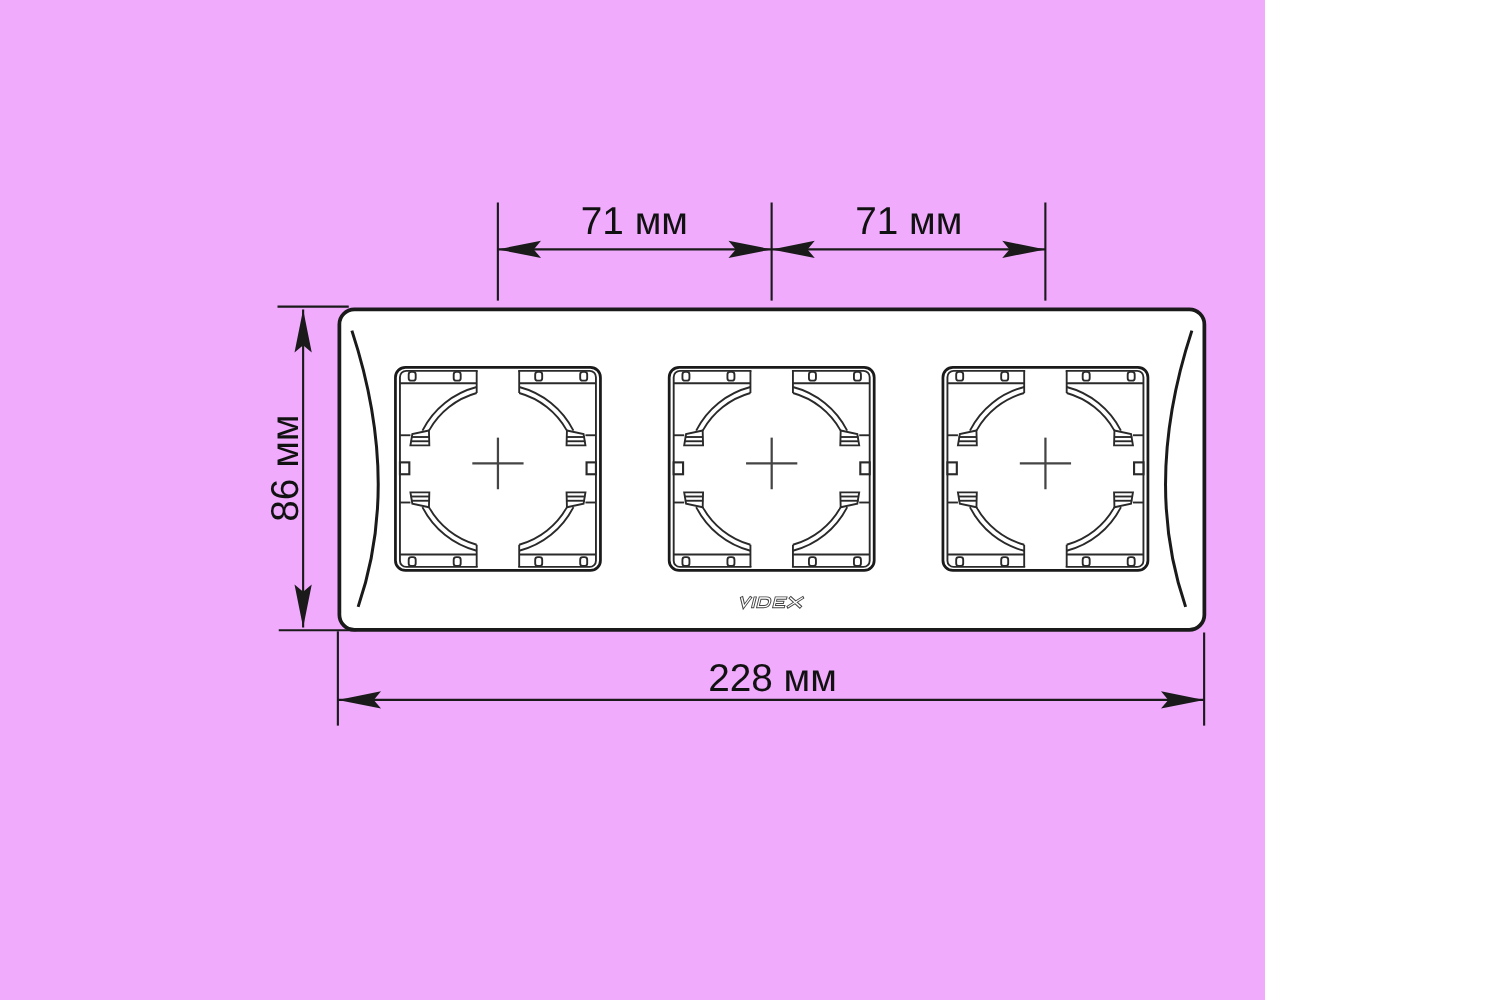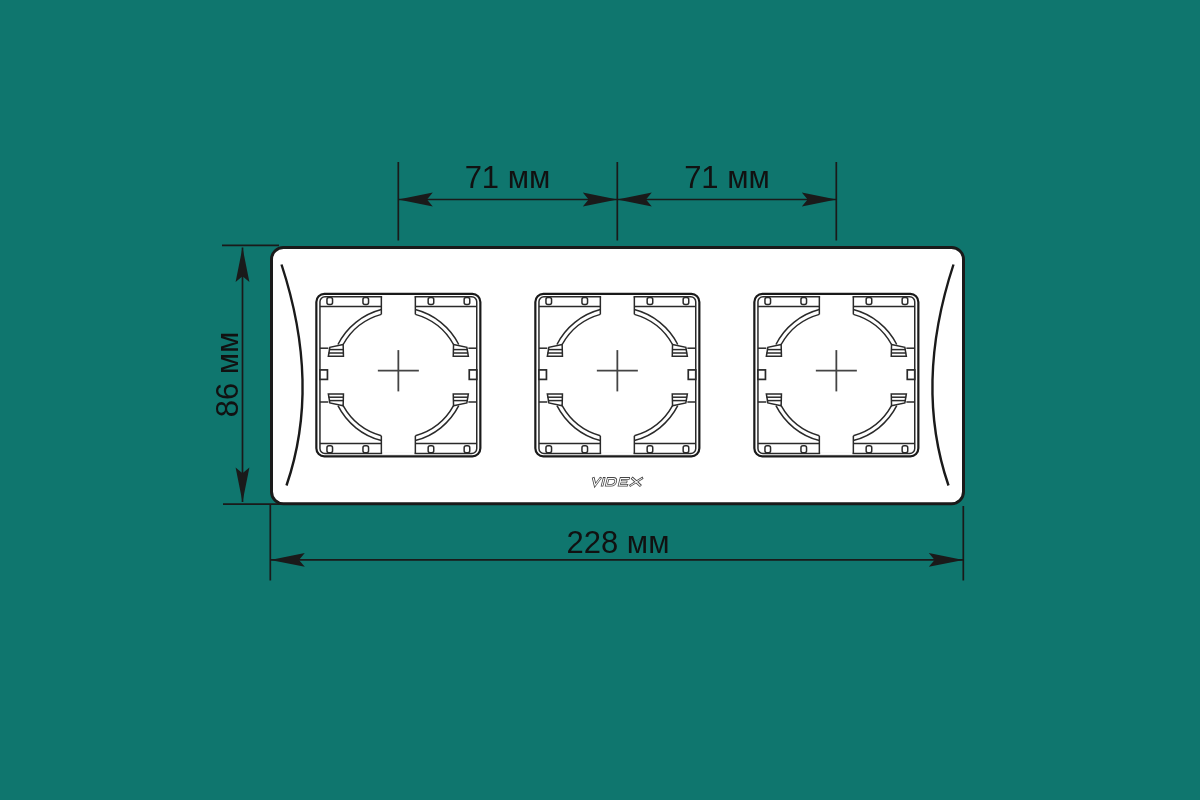--- a/index.html
+++ b/index.html
@@ -1,16 +1,16 @@
 <!DOCTYPE html>
 <html><head>
 <meta charset="utf-8">
 <style>
   html,body{margin:0;padding:0;background:#ffffff;}
-  .page{width:1200px;height:800px;position:relative;background:#0f766e;font-family:"Liberation Sans", sans-serif;}
+  .page{width:1012px;height:800px;position:relative;background:#f0abfc;font-family:"Liberation Sans", sans-serif;}
   svg{position:absolute;top:0;left:0;}
   text{font-family:"Liberation Sans", sans-serif;fill:#111;}
 </style>
 </head>
 <body>
 <div class="page">
 <svg width="1200" height="800" viewBox="0 0 1200 800">
 <defs>
 
   <path id="arrR" d="M0,0 L-34.5,-6.9 L-28.7,0 L-34.5,6.9 Z" fill="#1a1a1a" stroke="none"></path>

